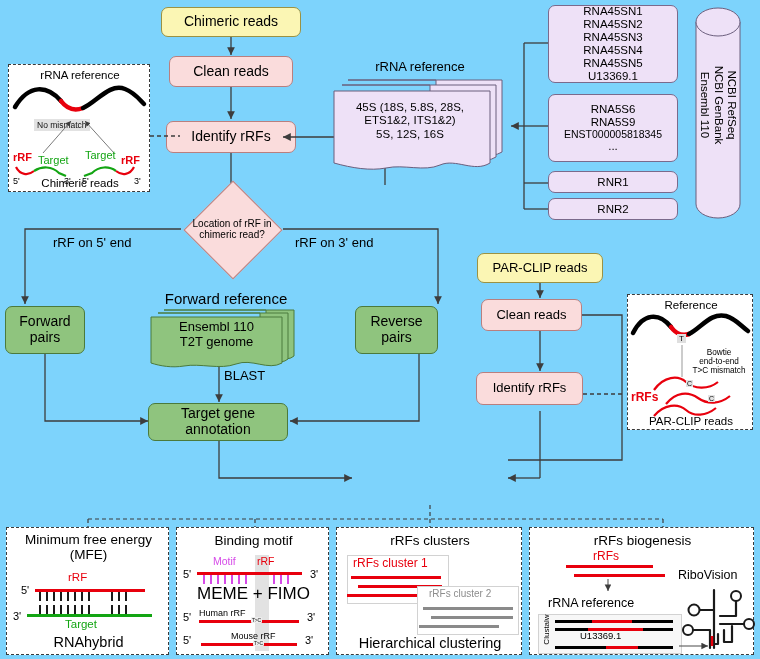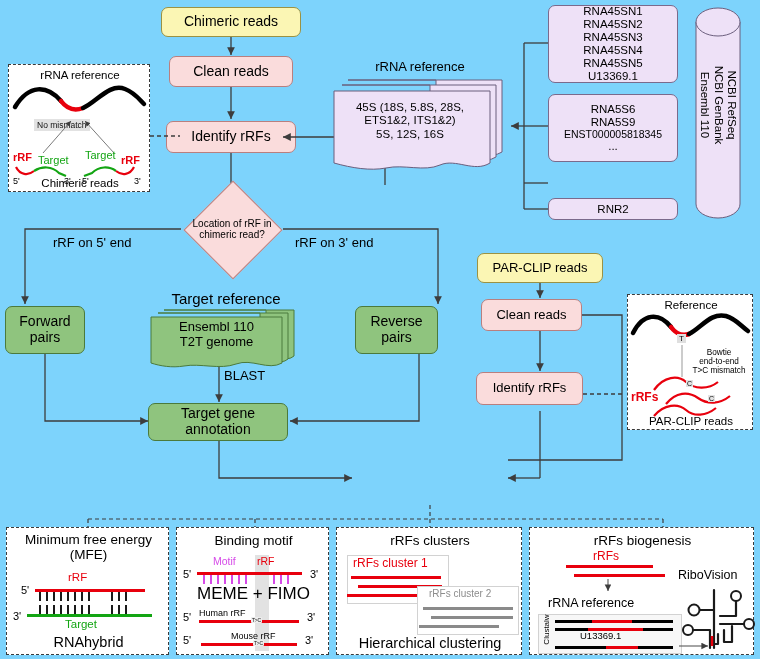--- a/index.html
+++ b/index.html
@@ -245,20 +245,23 @@
 
   <div class="abs node n-purple" style="left:548px;top:94px;width:130px;height:68px;font-size:11.5px;z-index:3;">
     <div>
       <div>RNA5S6</div>
       <div>RNA5S9</div>
       <div style="font-size:10.5px;">ENST000005818345</div>
       <div>...</div>
     </div>
   </div>
 
+  <div class="abs node n-purple" style="left:548px;top:171px;width:130px;height:22px;font-size:11.5px;z-index:3;">
+    <span>RNR1</span>
+  </div>
 
   <div class="abs node n-purple" style="left:548px;top:198px;width:130px;height:22px;font-size:11.5px;z-index:3;">
     <span>RNR2</span>
   </div>
 
   <div class="cyl-body" style="left:694px;top:6px;width:48px;height:214px;z-index:3;">
     <svg class="abs" style="left:0;top:0;width:48px;height:214px;">
       <path d="M2,16 V198 A22,14 0 0 0 46,198 V16 Z" fill="#eee1f7" stroke="#6b5e7d" stroke-width="1"></path>
       <ellipse cx="24" cy="16" rx="22" ry="14" fill="#eee1f7" stroke="#6b5e7d" stroke-width="1"></ellipse>
     </svg>
@@ -267,21 +270,21 @@
                 font-size:11.5px;line-height:1.18;">
       <div>
         <div>NCBI RefSeq</div>
         <div>NCBI GenBank</div>
         <div>Ensembl 110</div>
       </div>
     </div>
   </div>
 
   <div class="docstack" style="left:148px;top:290px;width:156px;height:80px;z-index:3;">
-    <div class="lbl-c" style="left:-10px;top:0;width:176px;font-size:15px;">Target reference</div>
+    <div class="lbl-c" style="left:-10px;top:0;width:176px;font-size:15px;">Forward reference</div>
     <svg class="abs" style="left:0;top:18px;width:156px;height:62px;">
       <g fill="#8fc47e" stroke="#4b7a3c" stroke-width="1">
         <path d="M16,2 H146 V48 C138,55 128,46 118,50 V2 Z"></path>
         <path d="M10,5 H140 V51 C132,58 122,49 112,53 V5 Z"></path>
         <path d="M3,9 H134 V55 C120,63 104,50 88,56 C72,62 52,55 36,58 C24,60 12,58 3,55 Z"></path>
       </g>
     </svg>
     <div class="doc-text" style="left:3px;top:26px;width:131px;height:36px;font-size:13px;">
       <div>
         <div>Ensembl 110</div>

